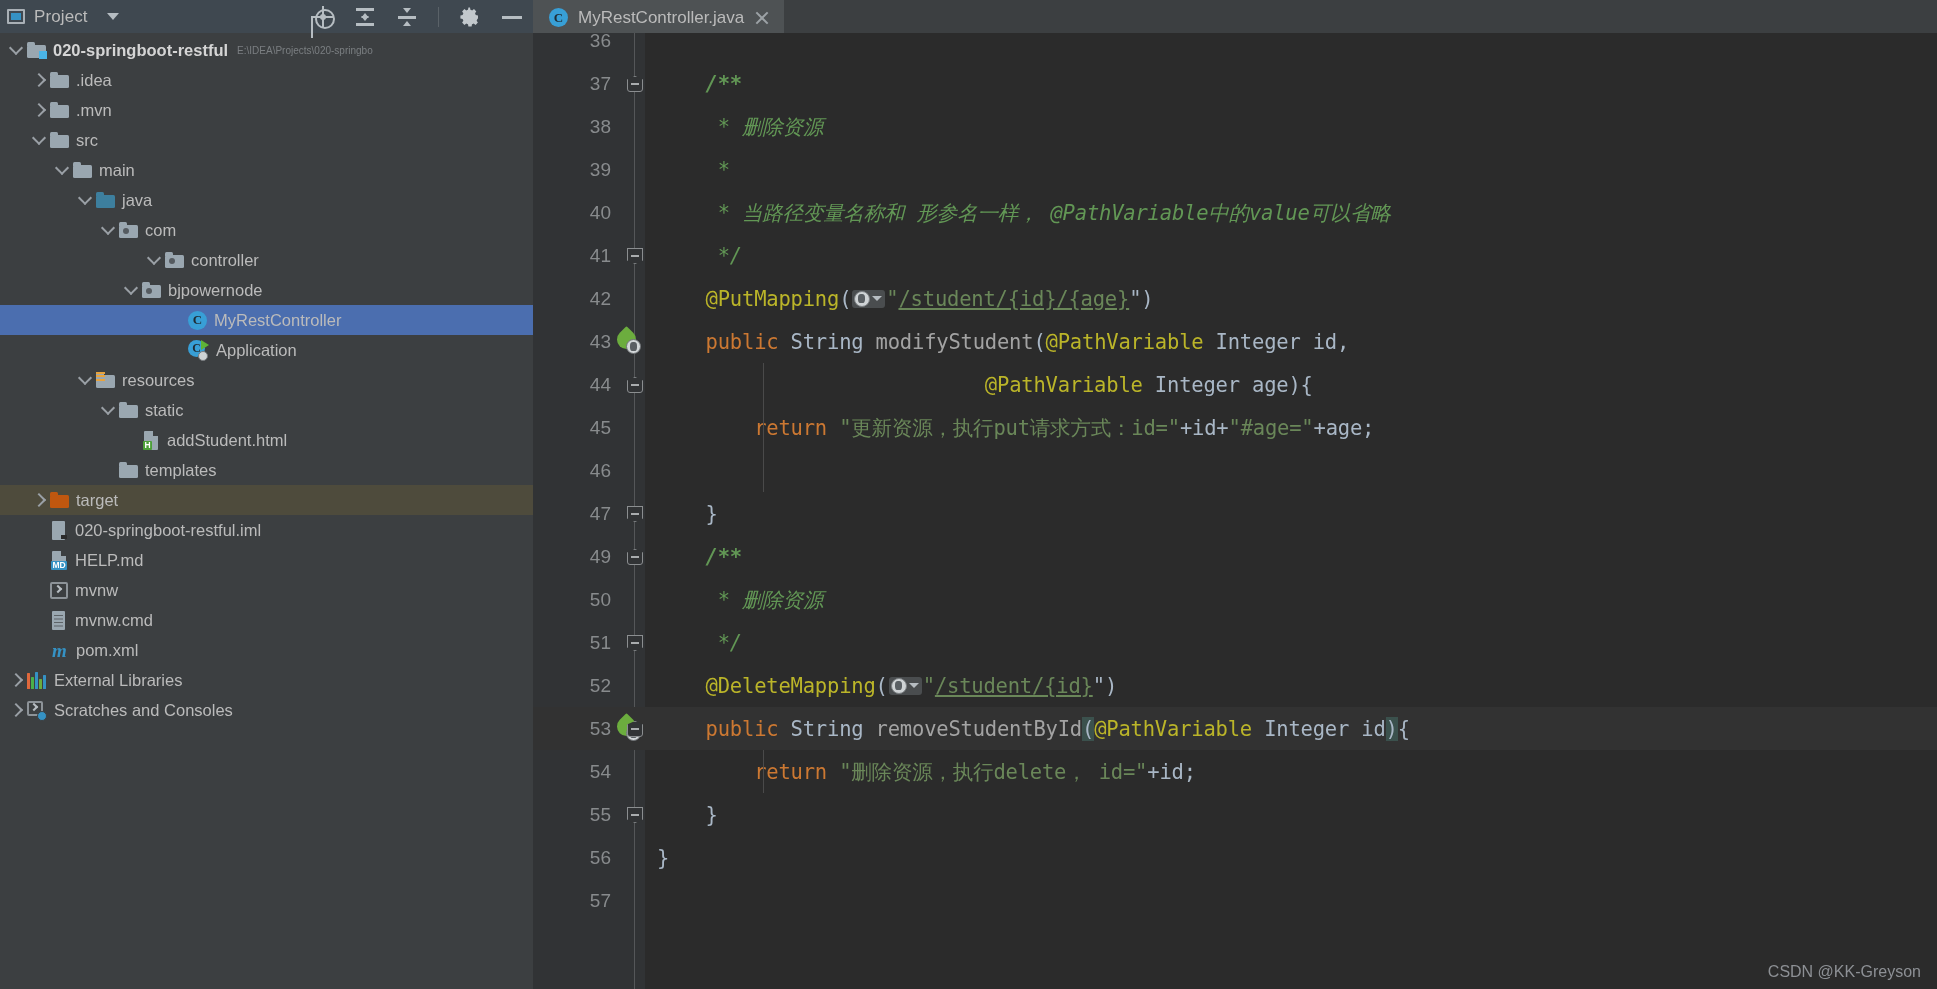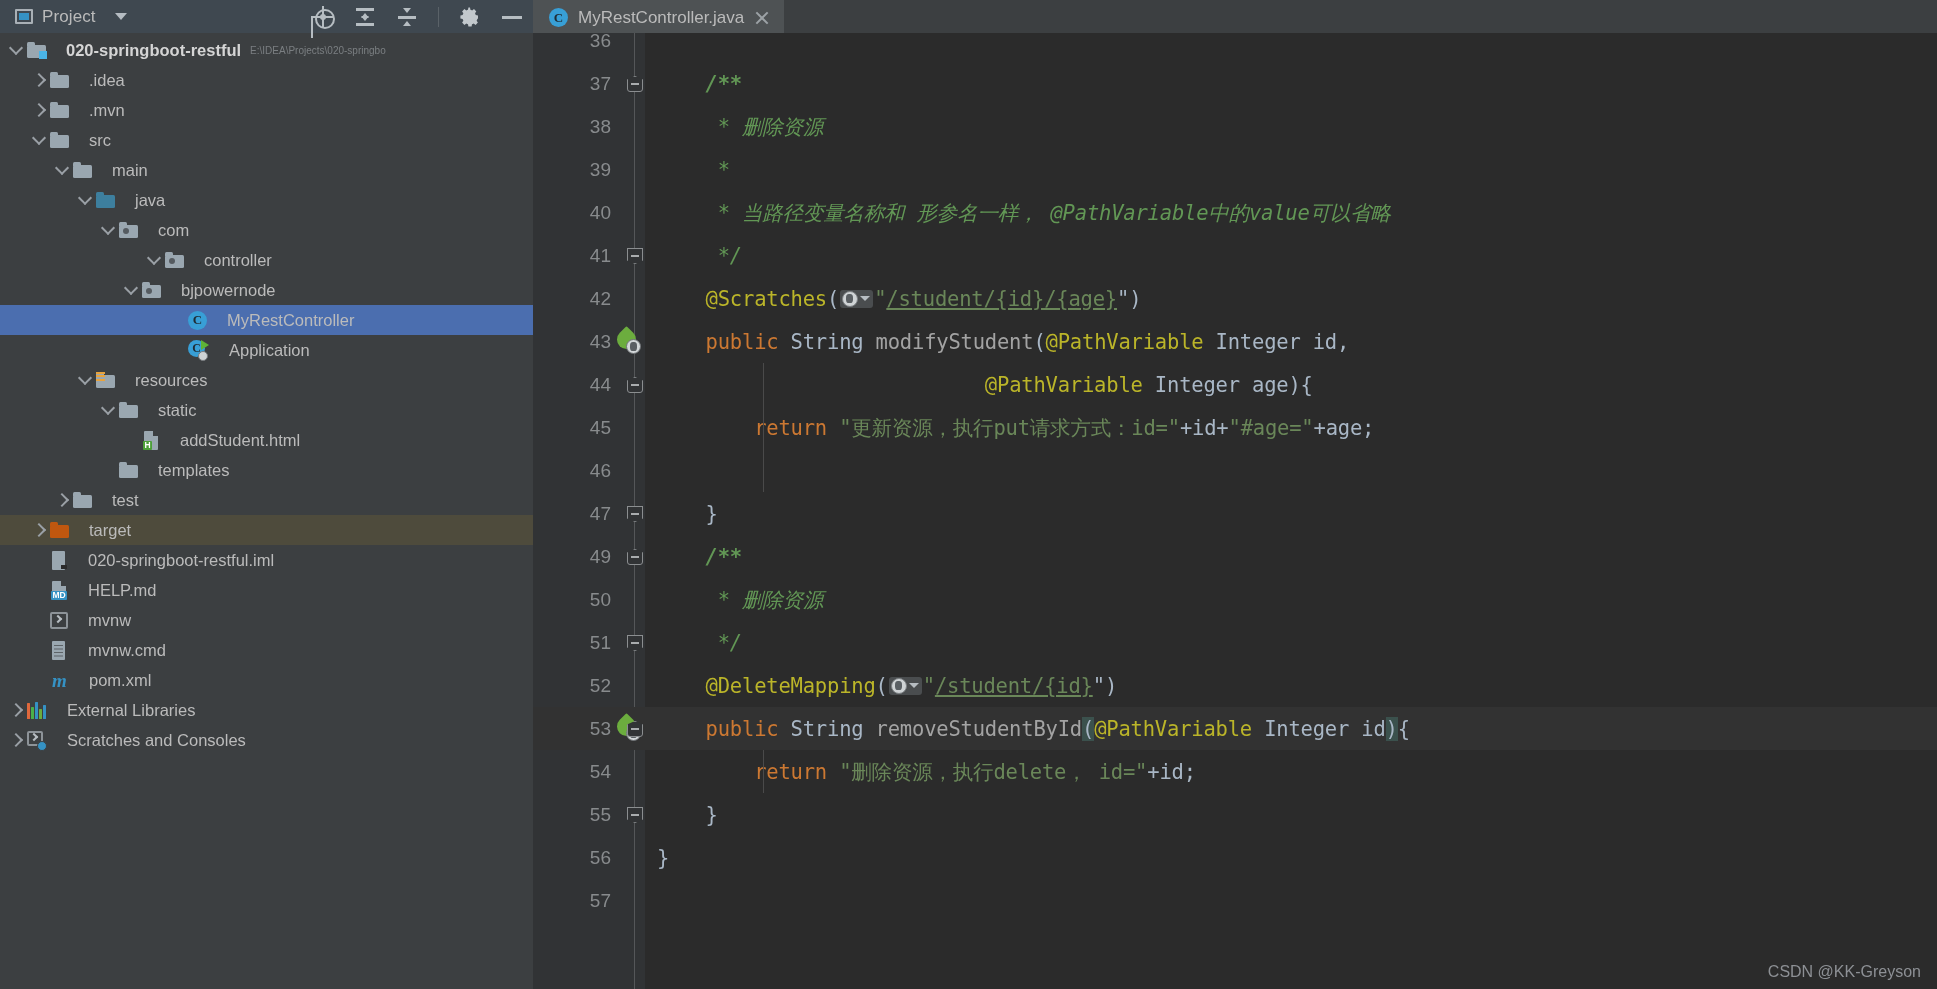--- a/index.html
+++ b/index.html
@@ -8,21 +8,21 @@
     background: #3c3f41;
     font-family: "Liberation Sans", sans-serif;
     overflow: hidden;
   }
   #app { position: relative; width: 1937px; height: 989px; display: flex; flex-direction: column; }
 
   
   .topbar { height: 33px; display: flex; background: #3c3f41; flex: 0 0 33px; }
   .proj-toolbar {
     width: 533px; height: 33px; background: #3f4850;
-    display: flex; align-items: center; padding-left: 15px; gap: 0;
+    display: flex; align-items: center; padding-left: 7px; gap: 0;
   }
   .proj-title-grp { display: flex; align-items: center; gap: 9px; }
   .proj-win-icon {
     width: 18px; height: 15px; border: 2px solid #a9b0b6; border-radius: 1px;
     position: relative; background: #3f4850;
   }
   .proj-win-icon::after {
     content:""; position:absolute; left:2px; top:2px; right:2px; bottom:2px;
     background:#3592c4;
   }
@@ -112,21 +112,21 @@
   }
   .row.sel { background:#4b6eaf; }
   .row.hl  { background:#4e4b3c; }
   .arrow { width: 16px; height:16px; position:relative; flex:0 0 16px; margin-right:3px; }
   .arrow.r::before, .arrow.d::before {
     content:""; position:absolute; border-style:solid; border-color:#9aa0a6;
     width:8px;height:8px; left:3px; top:3px;
   }
   .arrow.r::before { border-width:2px 2px 0 0; transform: rotate(45deg); }
   .arrow.d::before { border-width:0 2px 2px 0; transform: rotate(45deg); top:1px; }
-  .nm { margin-left:20px; }
+  .nm { margin-left:7px; }
   .nm.bold { font-weight: bold; color:#d5d5d5; }
   .path { color:#7b7f82; margin-left:9px; font-size:10px; }
 
   
   .fi { width:19px; height:16px; position:relative; flex:0 0 19px; }
   .fi .fbody { position:absolute; left:0; top:3px; width:19px; height:13px; border-radius:1.5px; background:#9aa7b0; }
   .fi .ftab  { position:absolute; left:0; top:0px; width:8px; height:4px; border-radius:1.5px 1.5px 0 0; background:#9aa7b0; }
   .fi.blue .fbody, .fi.blue .ftab { background:#3d7f9e; }
   .fi.orange .fbody, .fi.orange .ftab { background:#c0570f; }
   .fi .badge { position:absolute; right:-1px; bottom:-1px; width:8px; height:8px; background:#4ab4e6; }
@@ -489,29 +489,20 @@
         </div>
         <div class="row">
           <span style="width: 100px; flex: 0 0 100px;"></span>
           <span class="arrow"></span>
           <span class="fi">
             <span class="ftab"></span>
             <span class="fbody"></span>
           </span>
           <span class="nm">templates</span>
         </div>
-        <div class="row">
-          <span style="width: 54px; flex: 0 0 54px;"></span>
-          <span class="arrow r"></span>
-          <span class="fi">
-            <span class="ftab"></span>
-            <span class="fbody"></span>
-          </span>
-          <span class="nm">test</span>
-        </div>
         <div class="row hl">
           <span style="width: 31px; flex: 0 0 31px;"></span>
           <span class="arrow r"></span>
           <span class="fi orange">
             <span class="ftab"></span>
             <span class="fbody"></span>
           </span>
           <span class="nm">target</span>
         </div>
         <div class="row">
@@ -613,21 +604,21 @@
           <div class="cline">
             <span class="lnum">41</span>
             <span class="foldmark bot">
               <span class="sh"></span>
               <span class="mn"></span>
             </span>
             <div class="codewrap"><span class="cmt">     */</span></div>
           </div>
           <div class="cline">
             <span class="lnum">42</span>
-            <div class="codewrap"><span class="anno">    @Scratches</span><span class="pun">(</span><span class="globe-gutter"><span class="g"></span><span class="cv"></span></span><span class="str">"</span><span class="urlstr">/student/{id}/{age}</span><span class="pun">")</span></div>
+            <div class="codewrap"><span class="anno">    @PutMapping</span><span class="pun">(</span><span class="globe-gutter"><span class="g"></span><span class="cv"></span></span><span class="str">"</span><span class="urlstr">/student/{id}/{age}</span><span class="pun">")</span></div>
           </div>
           <div class="cline">
             <span class="lnum">43</span>
             <span class="gicon">
               <span class="leaf"></span>
               <span class="glb"></span>
             </span>
             <div class="codewrap"><span class="kw">    public </span><span class="typ">String </span><span class="mth">modifyStudent</span><span class="pun">(</span><span class="anno">@PathVariable </span><span class="typ">Integer </span><span class="ident">id,</span></div>
           </div>
           <div class="cline">

